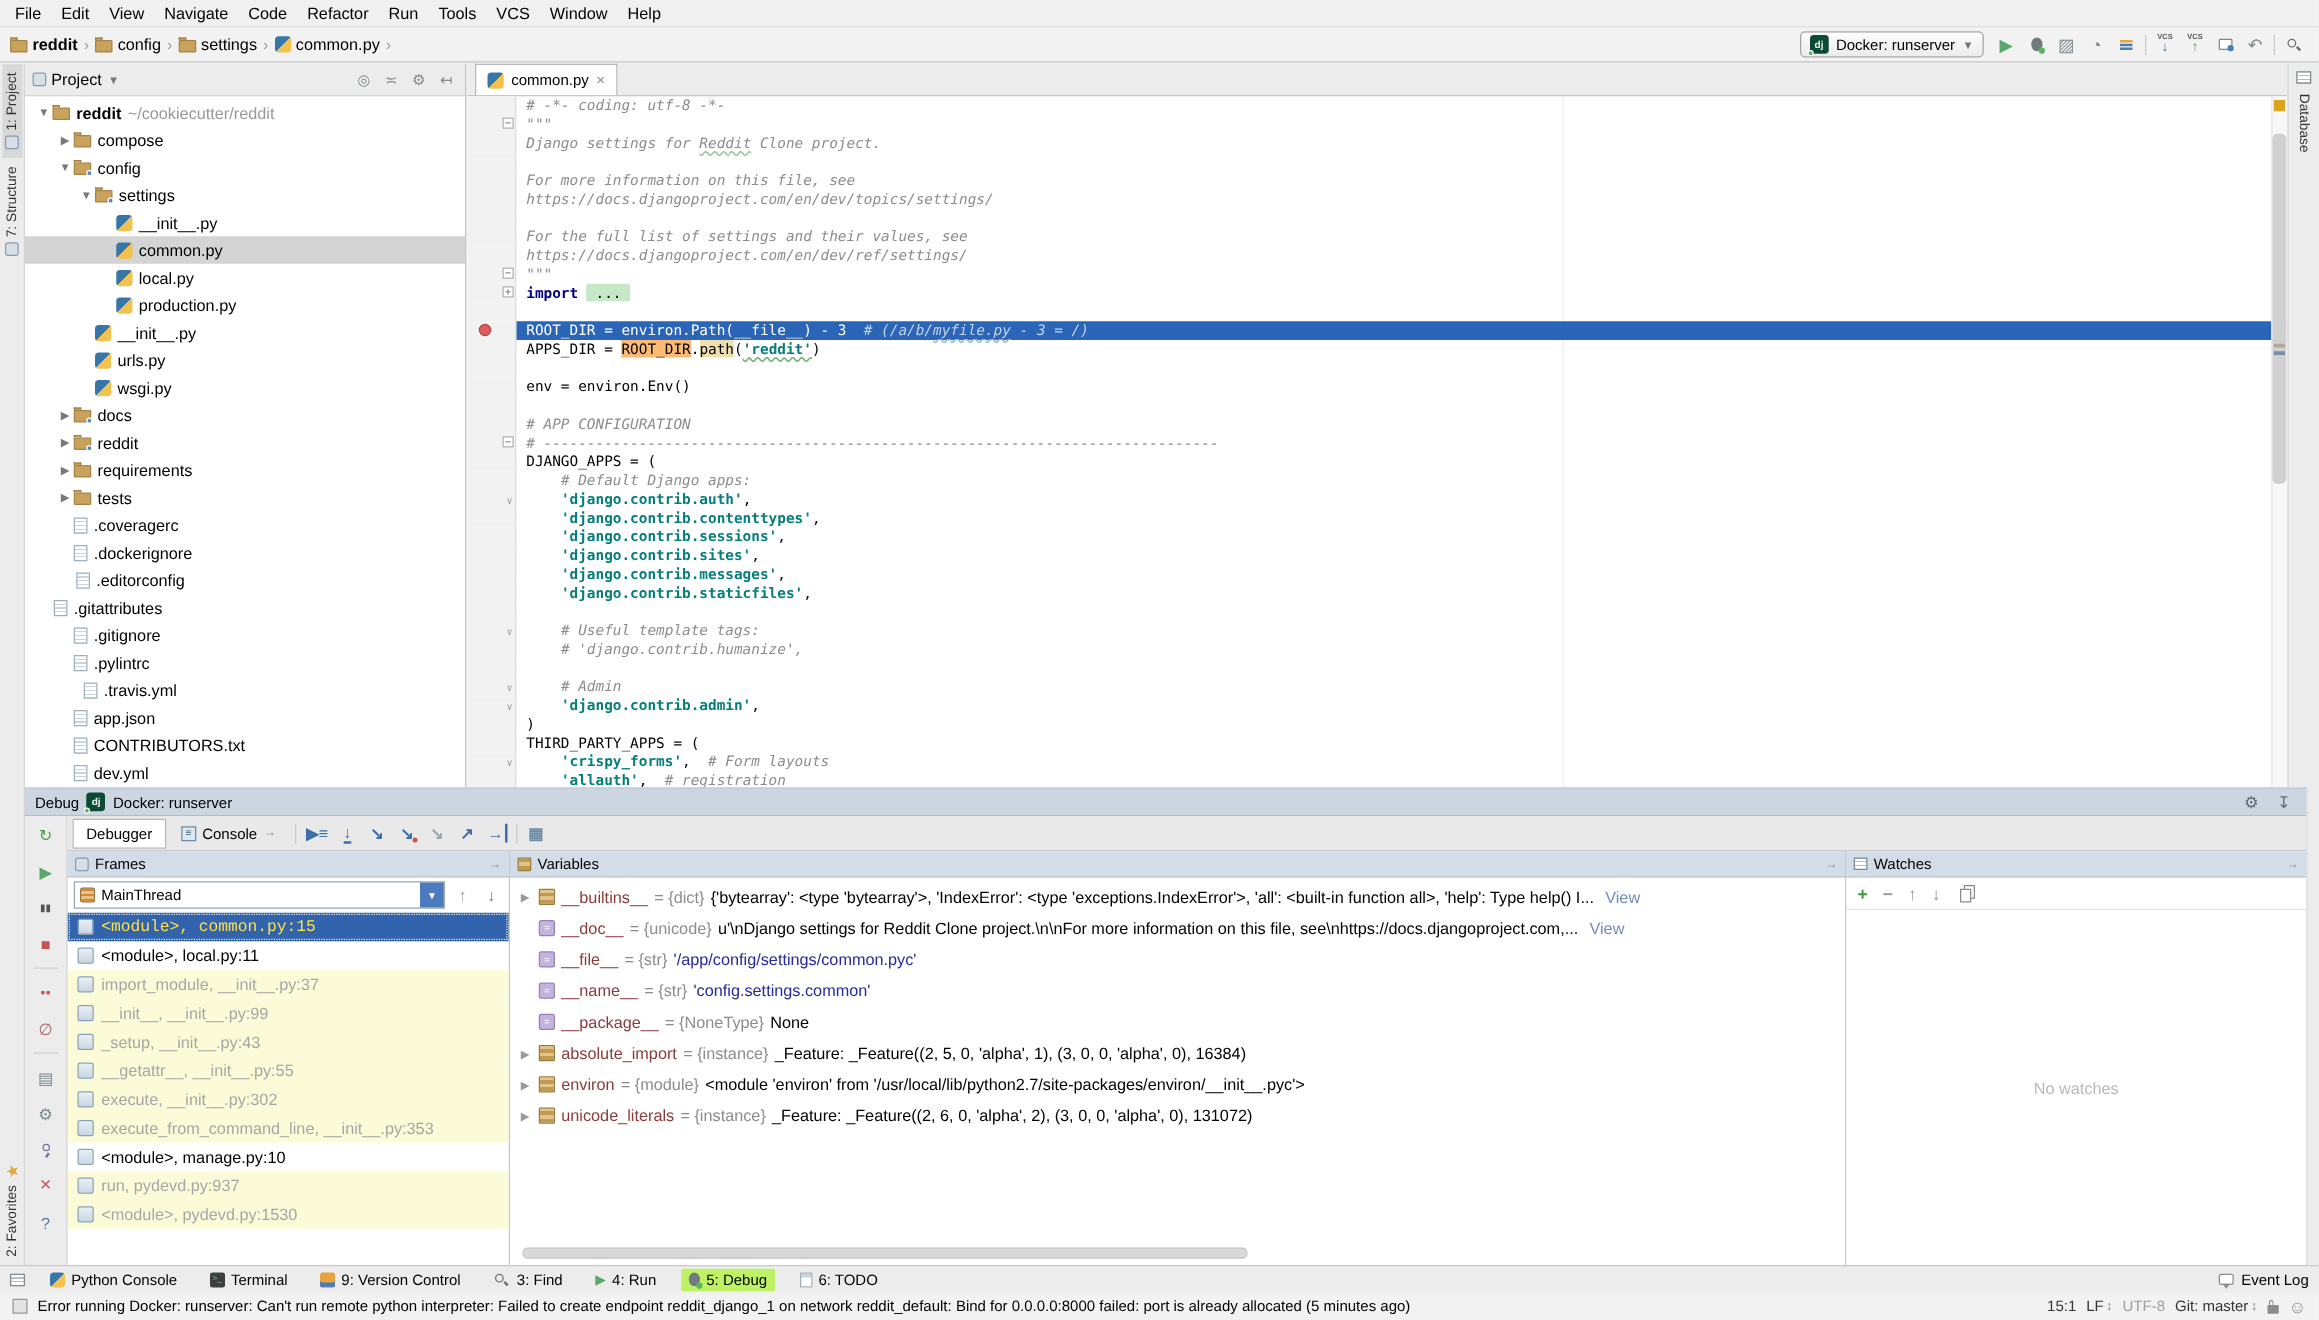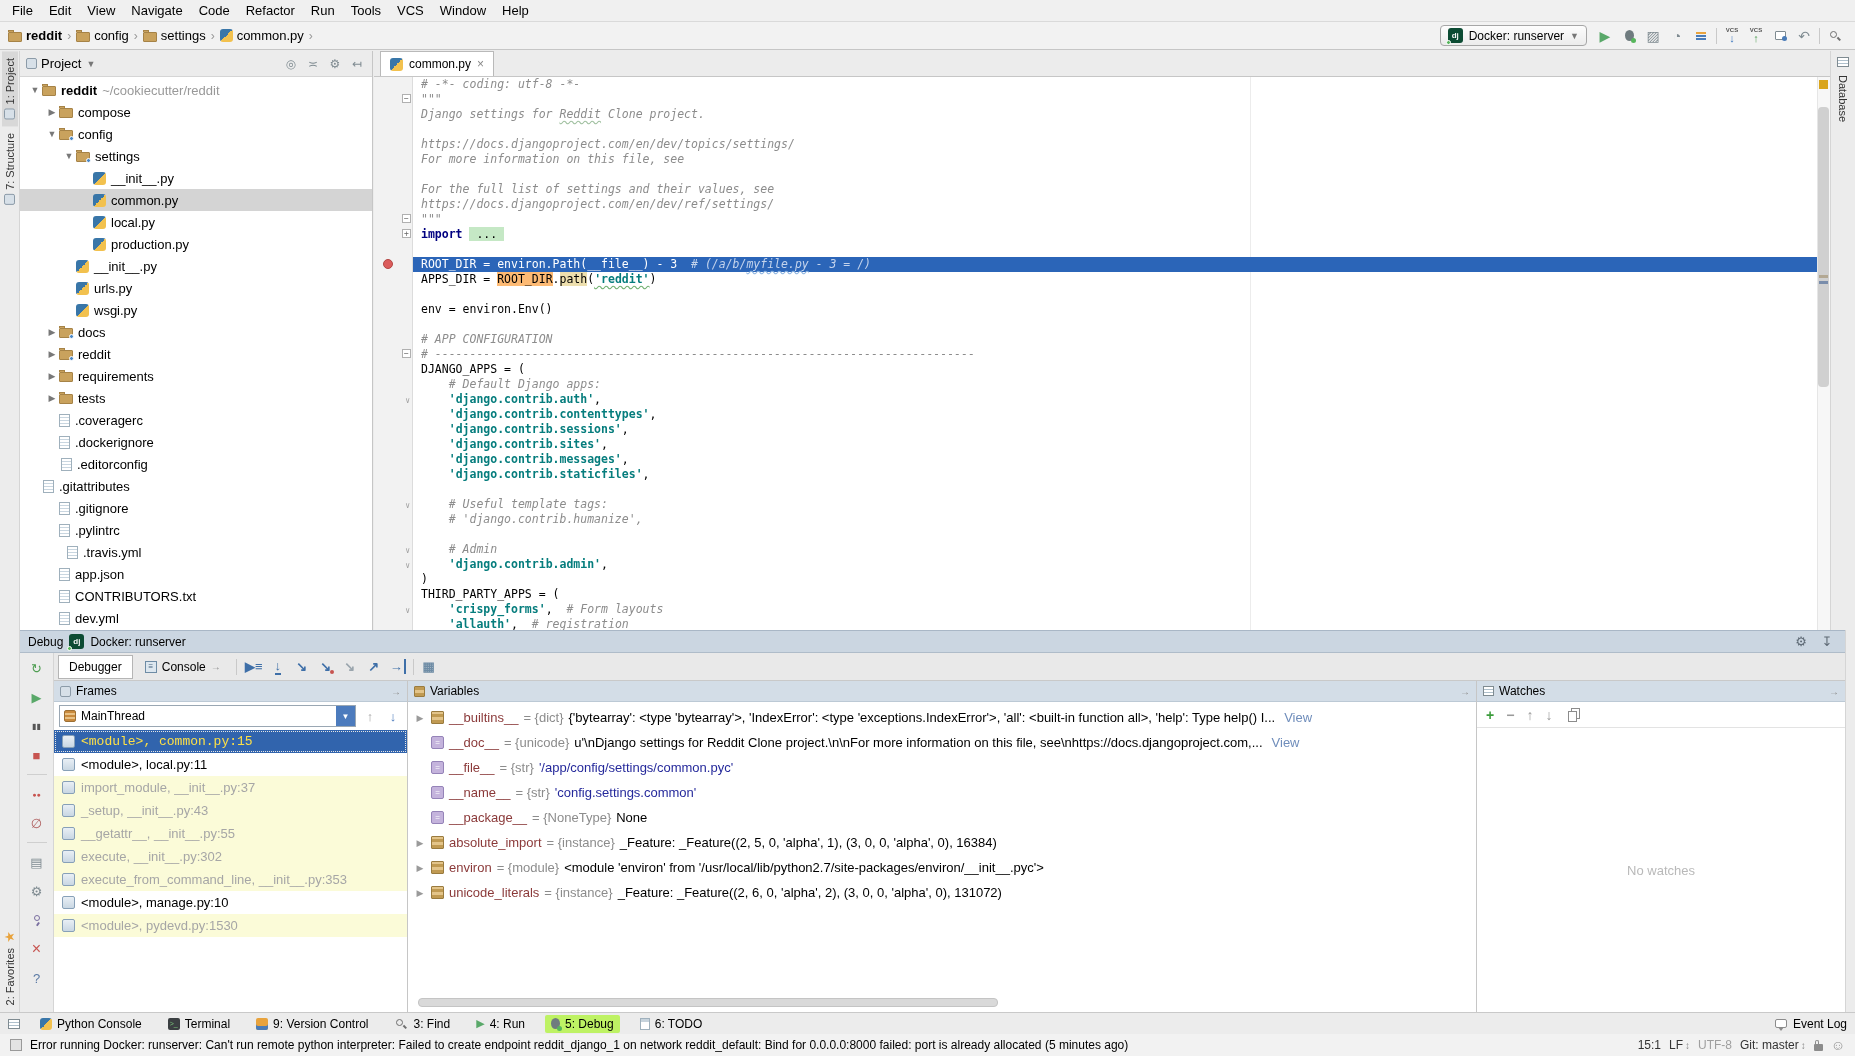--- a/index.html
+++ b/index.html
@@ -472,22 +472,22 @@
         <span class="close">×</span>
       </div>
     </div>
     <div class="codewrap">
       <div class="guide"></div>
       <div>
           <div class="cl"><div class="gut"></div><div class="ct"><span class="tk-c"># -*- coding: utf-8 -*-</span></div></div>
           <div class="cl"><div class="gut"><span class="fm">−</span></div><div class="ct"><span class="tk-c">"""</span></div></div>
           <div class="cl"><div class="gut"></div><div class="ct"><span class="tk-c">Django settings for </span><span class="tk-dw">Reddit</span><span class="tk-c"> Clone project.</span></div></div>
           <div class="cl"><div class="gut"></div><div class="ct"></div></div>
+          <div class="cl"><div class="gut"></div><div class="ct"><span class="tk-c">For more information on this file, see</span></div></div>
           <div class="cl"><div class="gut"></div><div class="ct"><span class="tk-c">https://docs.djangoproject.com/en/dev/topics/settings/</span></div></div>
-          <div class="cl"><div class="gut"></div><div class="ct"><span class="tk-c">For more information on this file, see</span></div></div>
           <div class="cl"><div class="gut"></div><div class="ct"></div></div>
           <div class="cl"><div class="gut"></div><div class="ct"><span class="tk-c">For the full list of settings and their values, see</span></div></div>
           <div class="cl"><div class="gut"></div><div class="ct"><span class="tk-c">https://docs.djangoproject.com/en/dev/ref/settings/</span></div></div>
           <div class="cl"><div class="gut"><span class="fm">−</span></div><div class="ct"><span class="tk-c">"""</span></div></div>
           <div class="cl"><div class="gut"><span class="fm">+</span></div><div class="ct"><span class="tk-k">import</span><span class="tk-p"> </span><span class="tk-fold"> ... </span></div></div>
           <div class="cl"><div class="gut"></div><div class="ct"></div></div>
           <div class="cl hl"><div class="gut"><span class="bp-dot"></span></div><div class="ct"><span class="tk-w">ROOT_DIR = environ.Path(__file__) - 3  </span><span class="tk-cw"># (/a/b/</span><span class="tk-cww">myfile.py</span><span class="tk-cw"> - 3 = /)</span></div></div>
           <div class="cl"><div class="gut"></div><div class="ct"><span class="tk-p">APPS_DIR = </span><span class="tk-hlv">ROOT_DIR</span><span class="tk-p">.</span><span class="tk-hly">path</span><span class="tk-p">(</span><span class="tk-sw">'reddit'</span><span class="tk-p">)</span></div></div>
           <div class="cl"><div class="gut"></div><div class="ct"></div></div>
           <div class="cl"><div class="gut"></div><div class="ct"><span class="tk-p">env = environ.Env()</span></div></div>
@@ -644,37 +644,45 @@
                 <div class="frow">
                   <span class="fico"></span>
                   <span>&lt;module&gt;, local.py:11</span>
                 </div>
                 <div class="frow lib">
                   <span class="fico"></span>
                   <span>import_module, __init__.py:37</span>
                 </div>
                 <div class="frow lib">
                   <span class="fico"></span>
+                  <span>__init__, __init__.py:99</span>
+                </div>
+                <div class="frow lib">
+                  <span class="fico"></span>
                   <span>_setup, __init__.py:43</span>
                 </div>
                 <div class="frow lib">
                   <span class="fico"></span>
                   <span>__getattr__, __init__.py:55</span>
                 </div>
                 <div class="frow lib">
                   <span class="fico"></span>
                   <span>execute, __init__.py:302</span>
                 </div>
                 <div class="frow lib">
                   <span class="fico"></span>
                   <span>execute_from_command_line, __init__.py:353</span>
                 </div>
                 <div class="frow">
                   <span class="fico"></span>
                   <span>&lt;module&gt;, manage.py:10</span>
+                </div>
+                <div class="frow lib">
+                  <span class="fico"></span>
+                  <span>run, pydevd.py:937</span>
                 </div>
                 <div class="frow lib">
                   <span class="fico"></span>
                   <span>&lt;module&gt;, pydevd.py:1530</span>
                 </div>
               </div>
           </div>
           <div class="vars">
             <div class="phead">
               <span class="vico-d" style="width:11px;height:11px"></span>

